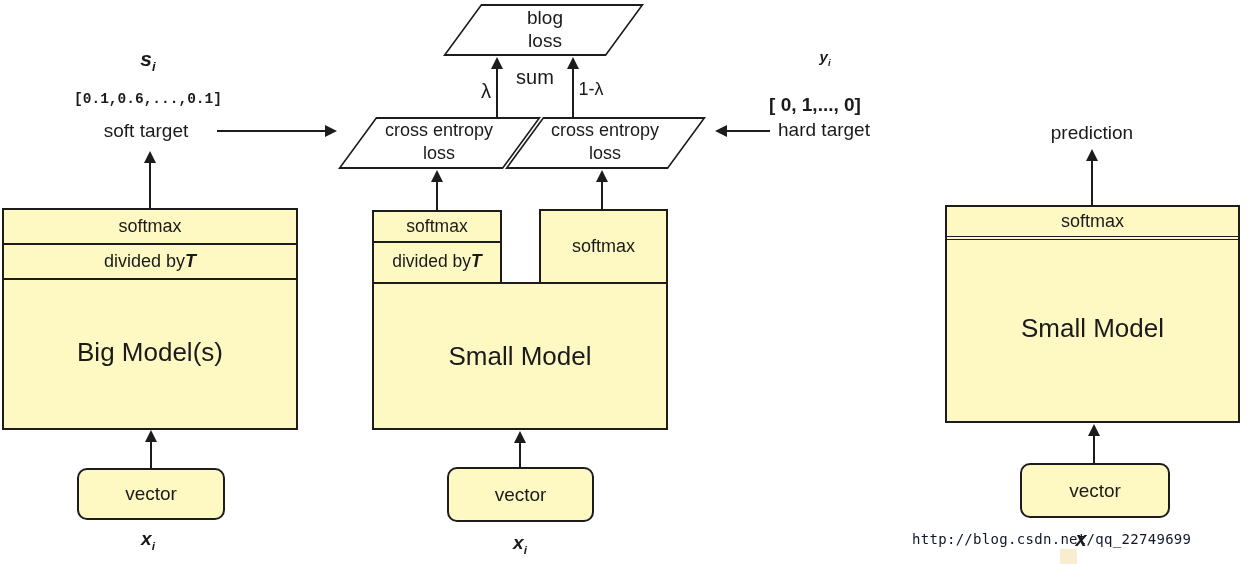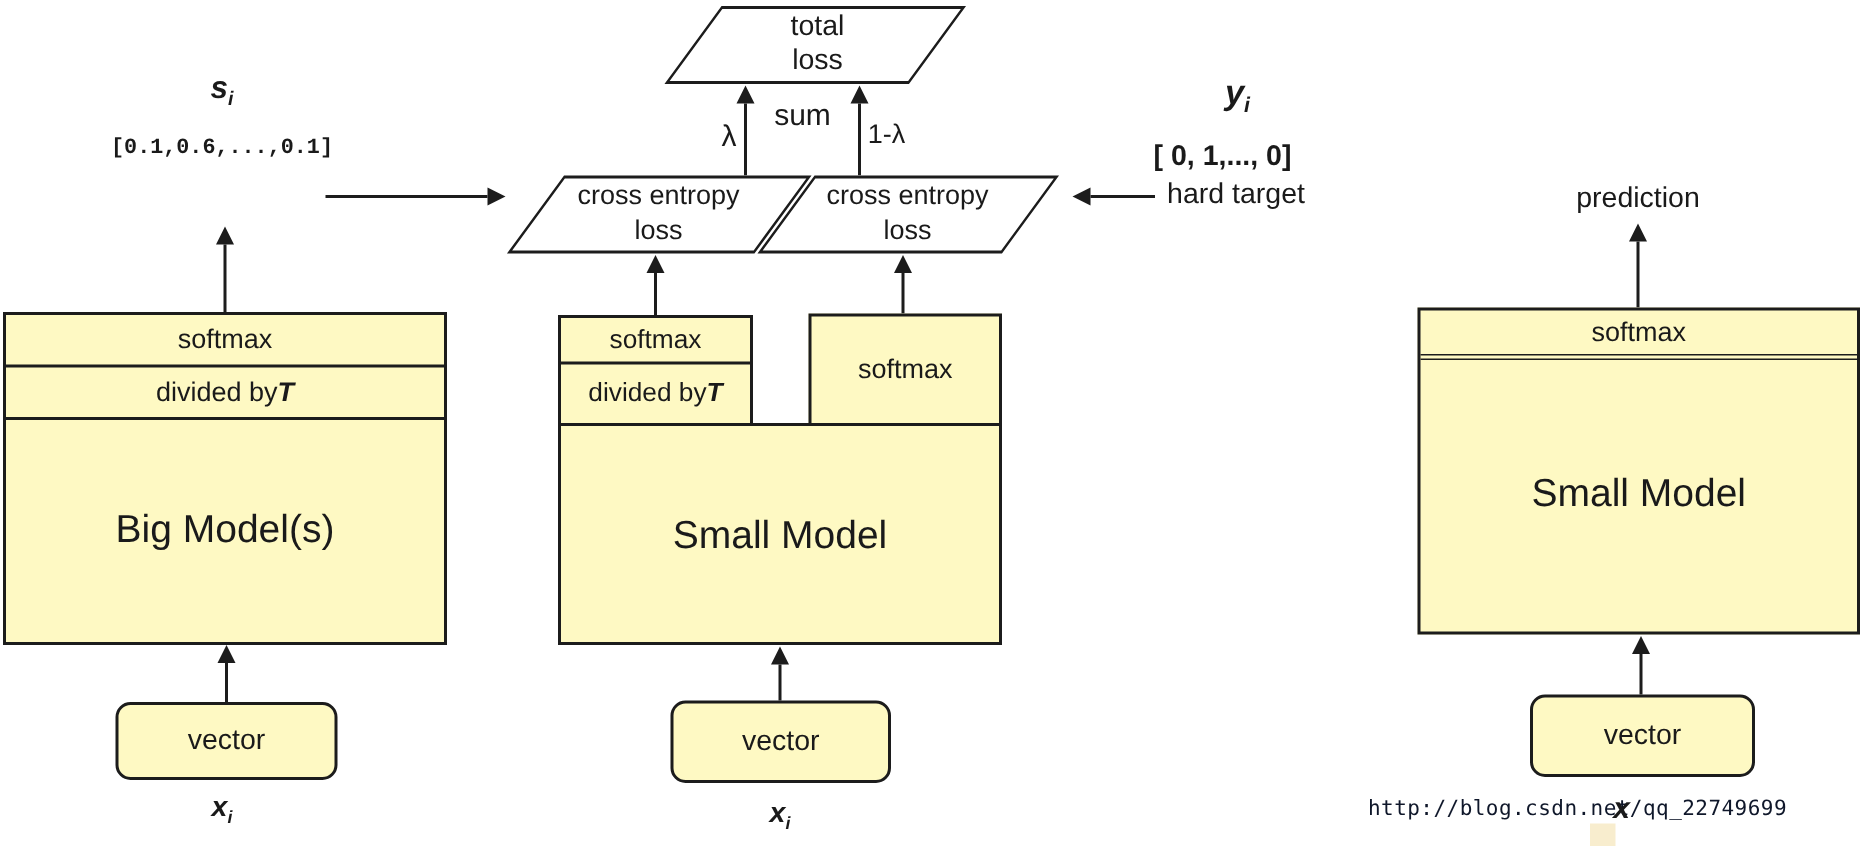--- a/index.html
+++ b/index.html
@@ -50,20 +50,21 @@
 </style>
 </head>
 <body>
 
 <div id="canvas">
 
   <div class="lbl bi" style="left:98px; top:46px; width:100px; font-size:21px;"><span>s</span><sub>i</sub></div>
 
   <div class="lbl" style="left:48px; top:91px; width:200px; font-size:14.5px; font-weight:bold;font-family:Liberation Mono, monospace;">[0.1,0.6,...,0.1]</div>
 
+  <div class="lbl" style="left:46px; top:120px; width:200px; font-size:19px;">soft target</div>
 
   <div class="arrow-up" style="left:149px; top:163px; height:45px;"></div>
 
   <div class="box" style="left:2px; top:208px; width:296px; height:222px;">
     <div class="row" style="height:35px; font-size:18px;">
       <span>softmax</span>
     </div>
     <div class="row" style="height:35px; font-size:18px;">
       <span>divided by </span>
         <span class="bi">T</span>
@@ -76,21 +77,21 @@
   <div class="arrow-up" style="left:150px; top:442px; height:26px;"></div>
 
   <div class="box rounded body-row" style="left:77px; top:468px; width:148px; height:52px; position:absolute; display:flex; font-size:19px;">
     <span>vector</span>
   </div>
 
   <div class="lbl bi" style="left:98px; top:528px; width:100px; font-size:19px;"><span>x</span><sub>i</sub></div>
 
   <div class="para" style="left:462px; top:4px; width:163px; height:52px;"></div>
   <div class="lbl" style="left:465px; top:6px; width:160px; font-size:19px; line-height:23px;">
-    <div>total</div>
+    <div>blog</div>
     <div>loss</div>
   </div>
 
   <div class="arrow-up" style="left:496px; top:69px; height:48px;"></div>
   <div class="arrow-up" style="left:572px; top:69px; height:48px;"></div>
 
   <div class="lbl" style="left:456px; top:79px; width:60px; font-size:20px;">λ</div>
   <div class="lbl" style="left:495px; top:65px; width:80px; font-size:20px;">sum</div>
   <div class="lbl" style="left:561px; top:79px; width:60px; font-size:18px;">1-λ</div>
 
@@ -102,21 +103,21 @@
 
   <div class="para" style="left:524px; top:117px; width:163px; height:52px;"></div>
   <div class="lbl" style="left:525px; top:119px; width:160px; font-size:18px; line-height:23px;">
     <div>cross entropy</div>
     <div>loss</div>
   </div>
 
   <div class="arrow-right" style="left:217px; top:130px; width:108px;"></div>
   <div class="arrow-left" style="left:727px; top:130px; width:43px;"></div>
 
-  <div class="lbl bi" style="left:775px; top:48px; width:100px; font-size:23px;"><span>y</span><sub>i</sub></div>
+  <div class="lbl bi" style="left:775px; top:48px; width:100px; font-size:15px;"><span>y</span><sub>i</sub></div>
   <div class="lbl" style="left:715px; top:94px; width:200px; font-size:19px; font-weight:bold;text-align:center;">[ 0, 1,..., 0]</div>
   <div class="lbl" style="left:724px; top:119px; width:200px; font-size:19px;">hard target</div>
 
   <div class="arrow-up" style="left:436px; top:182px; height:28px;"></div>
   <div class="arrow-up" style="left:601px; top:182px; height:27px;"></div>
 
   <div class="box" style="left:372px; top:210px; width:130px; height:74px;">
     <div class="row" style="height:31px; font-size:17.5px;">
       <span>softmax</span>
     </div>

